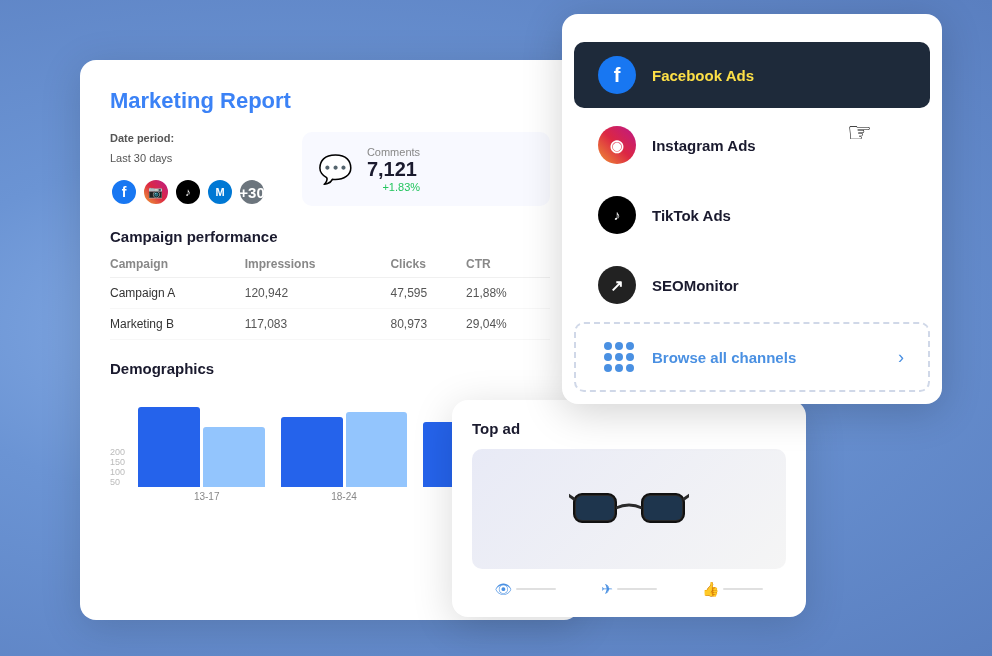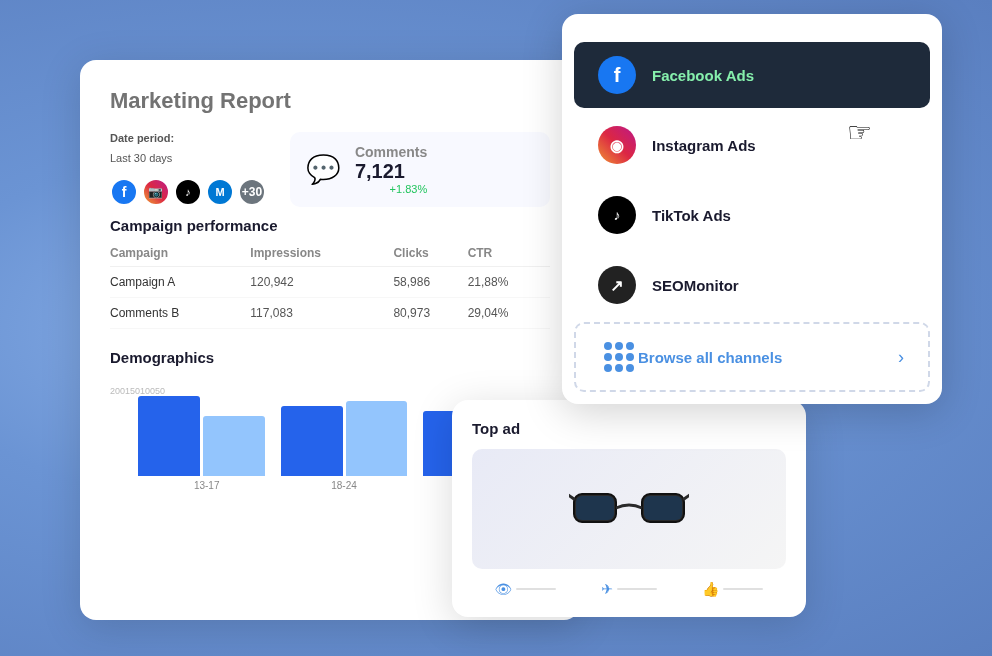--- a/index.html
+++ b/index.html
@@ -23,28 +23,28 @@
       height: 560px;
       background: #fff;
       border-radius: 16px;
       padding: 28px 30px;
       box-shadow: 0 8px 40px rgba(0,0,0,0.15);
     }
 
     .marketing-title {
       font-size: 22px;
       font-weight: 700;
-      color: #737373;
+      color: #3b82f6;
       margin-bottom: 18px;
     }
 
     .top-row {
       display: flex;
-      gap: 24px;
-      margin-bottom: 10px;
+      gap: 36px;
+      margin-bottom: 22px;
     }
 
     .date-section {
       display: flex;
       flex-direction: column;
       gap: 8px;
     }
 
     .date-label {
       font-size: 11px;
@@ -92,21 +92,21 @@
       padding: 12px 16px;
       flex: 1;
     }
 
     .comment-icon {
       font-size: 28px;
       color: #4a90e2;
     }
 
     .comments-data {}
-    .comments-label { font-size: 14px; color: #888; font-weight: bold; }
+    .comments-label { font-size: 11px; color: #888; }
     .comments-number { font-size: 20px; font-weight: 700; color: #1a1a2e; }
     .comments-change { font-size: 11px; color: #22c55e; text-align: right; }
 
     .campaign-section { margin-bottom: 20px; }
     .section-title { font-size: 15px; font-weight: 700; color: #1a1a2e; margin-bottom: 12px; }
 
     table { width: 100%; border-collapse: collapse; font-size: 12px; }
     th { text-align: left; color: #888; font-weight: 600; padding-bottom: 6px; border-bottom: 1px solid #f0f0f0; }
     td { padding: 8px 0; color: #333; border-bottom: 1px solid #f7f7f7; }
     td:not(:first-child) { color: #555; }
@@ -135,22 +135,22 @@
       font-size: 10px;
       color: #888;
       margin-top: 4px;
     }
 
     .y-axis {
       position: absolute;
       left: 0;
       top: 0;
       display: flex;
-      flex-direction: row;
-      justify-content: center;
+      flex-direction: column;
+      justify-content: flex-end;
       height: 90px;
       font-size: 9px;
       color: #bbb;
     }
 
     
     .top-ad-card {
       position: absolute;
       top: 400px;
       left: 452px;
@@ -215,21 +215,21 @@
       display: flex;
       align-items: center;
       gap: 16px;
       padding: 14px 24px;
       cursor: pointer;
       transition: background 0.15s;
       margin: 4px 12px;
       border-radius: 10px;
     }
     .source-item.active { background: #1e2a3a; }
-    .source-item.active .source-name { color: #86efac; }
+    .source-item.active .source-name { color: #fde047; }
 
     .source-logo {
       width: 38px;
       height: 38px;
       border-radius: 50%;
       display: flex;
       align-items: center;
       justify-content: center;
       font-size: 20px;
       font-weight: 700;
@@ -254,20 +254,21 @@
       padding: 14px 24px;
       margin: 4px 12px 12px 12px;
       border: 2px dashed #d0d8e8;
       border-radius: 10px;
       cursor: pointer;
     }
 
     .browse-left {
       display: flex;
       align-items: center;
+      gap: 14px;
     }
 
     .browse-dots {
       width: 38px;
       height: 38px;
       display: flex;
       align-items: center;
       justify-content: center;
     }
 
@@ -313,21 +314,21 @@
 
   <div class="top-row">
     <div class="date-section">
       <span class="date-label">Date period:</span>
       <span class="date-value">Last 30 days</span>
       <div class="platform-icons">
         <div class="platform-icon pi-fb">f</div>
         <div class="platform-icon pi-ig" style="font-size:12px;">📷</div>
         <div class="platform-icon pi-tt" style="font-size:11px;">♪</div>
         <div class="platform-icon pi-ms" style="font-size:11px;">M</div>
-        <div class="platform-icon pi-more" style="font-size:12px;">+30</div>
+        <div class="platform-icon pi-more" style="font-size:15px;">+30</div>
       </div>
     </div>
 
     <div class="comments-section">
       <div class="comment-icon">💬</div>
       <div class="comments-data">
         <div class="comments-label">Comments</div>
         <div class="comments-number">7,121</div>
         <div class="comments-change">+1.83%</div>
       </div>
@@ -342,25 +343,25 @@
           <th>Campaign</th>
           <th>Impressions</th>
           <th>Clicks</th>
           <th>CTR</th>
         </tr>
       </thead>
       <tbody>
         <tr>
           <td>Campaign A</td>
           <td>120,942</td>
-          <td>58,986</td>
+          <td>47,595</td>
           <td>21,88%</td>
         </tr>
         <tr>
-          <td>Comments B</td>
+          <td>Marketing B</td>
           <td>117,083</td>
           <td>80,973</td>
           <td>29,04%</td>
         </tr>
       </tbody>
     </table>
   </div>
 
   <div class="demographics-section">
     <div class="demo-title">Demographics</div>

